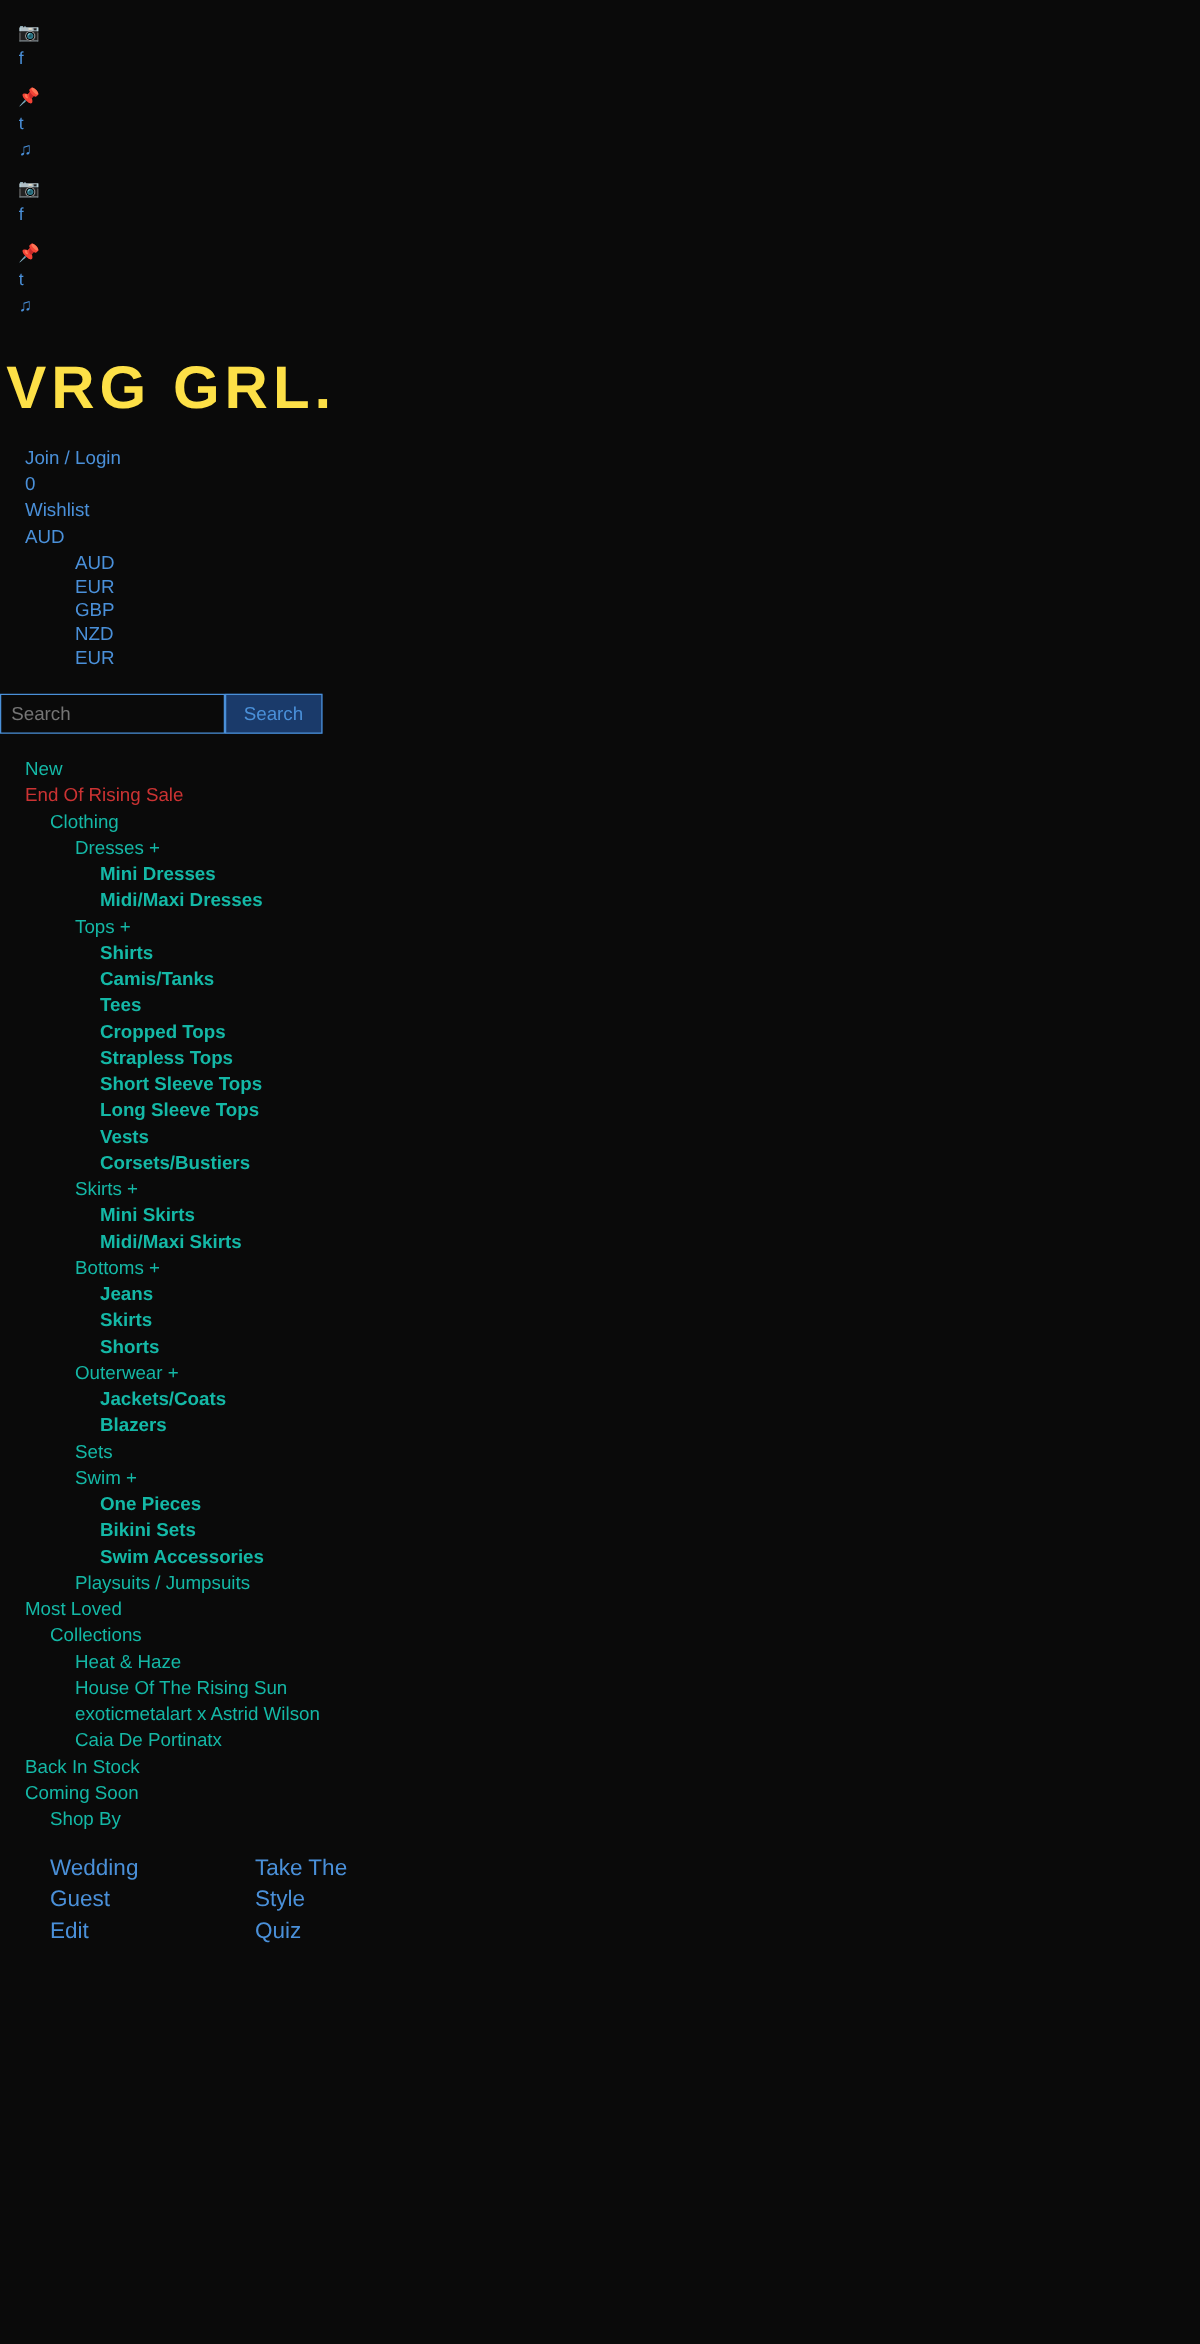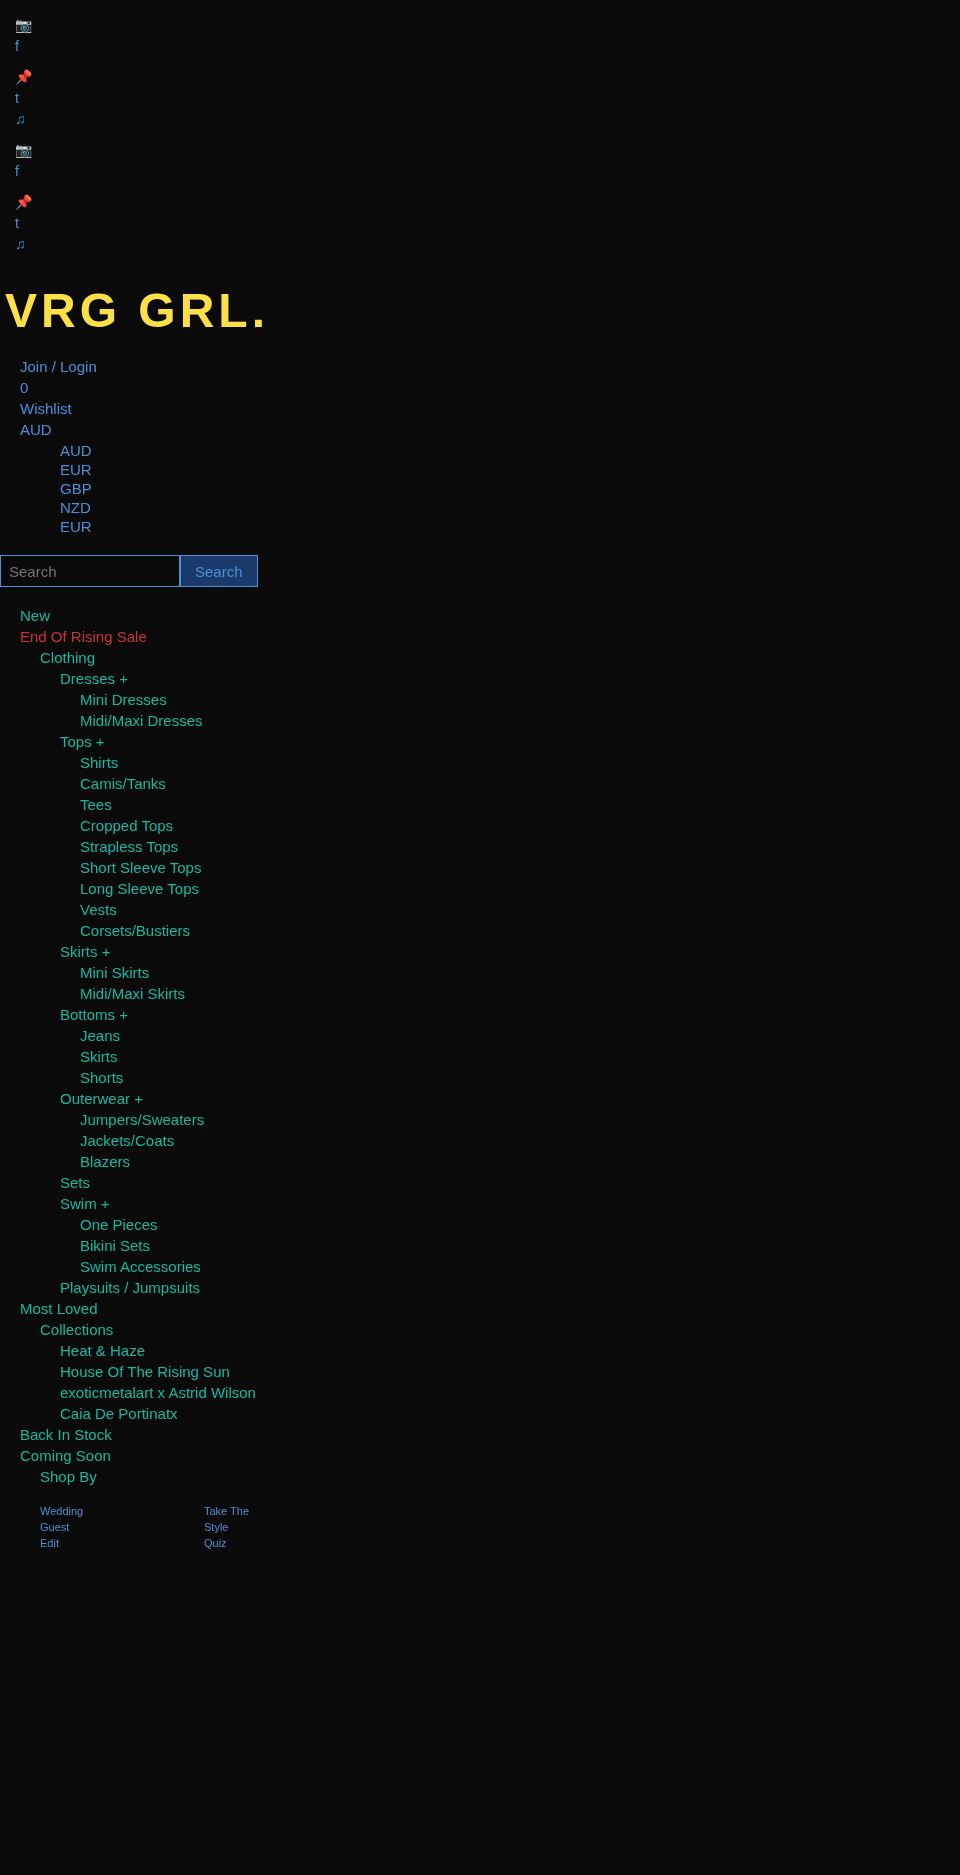--- a/index.html
+++ b/index.html
@@ -103,32 +103,32 @@
       color: #14b8a6;
       font-size: 15px;
       cursor: pointer;
       text-decoration: none;
       display: block;
     }
 
     .nav-item.red { color: #cc3333; }
     .nav-item.indent1 { padding-left: 20px; }
     .nav-item.indent2 { padding-left: 40px; }
-    .nav-item.indent3 { padding-left: 60px; }
+    .nav-item.indent3 { padding-left: 60px; font-weight: bold; }
 
     .shop-by-grid {
       padding: 10px 0 10px 40px;
       display: grid;
       grid-template-columns: 160px 160px;
       gap: 4px;
     }
 
     .shop-by-item {
       color: #4a90d9;
-      font-size: 11px;
+      font-size: 18px;
       cursor: pointer;
     }
   </style>
 </head>
 <body>
 
 <div class="social-icons-top">
   <div class="social-group">
     <div class="social-icon">📷</div>
     <div class="social-icon">f</div>
@@ -196,21 +196,20 @@
   <a class="nav-item indent2">Skirts +</a>
   <a class="nav-item indent3">Mini Skirts</a>
   <a class="nav-item indent3">Midi/Maxi Skirts</a>
 
   <a class="nav-item indent2">Bottoms +</a>
   <a class="nav-item indent3">Jeans</a>
   <a class="nav-item indent3">Skirts</a>
   <a class="nav-item indent3">Shorts</a>
 
   <a class="nav-item indent2">Outerwear +</a>
-  <a class="nav-item indent3">Jumpers/Sweaters</a>
   <a class="nav-item indent3">Jackets/Coats</a>
   <a class="nav-item indent3">Blazers</a>
 
   <a class="nav-item indent2">Sets</a>
 
   <a class="nav-item indent2">Swim +</a>
   <a class="nav-item indent3">One Pieces</a>
   <a class="nav-item indent3">Bikini Sets</a>
   <a class="nav-item indent3">Swim Accessories</a>
 

